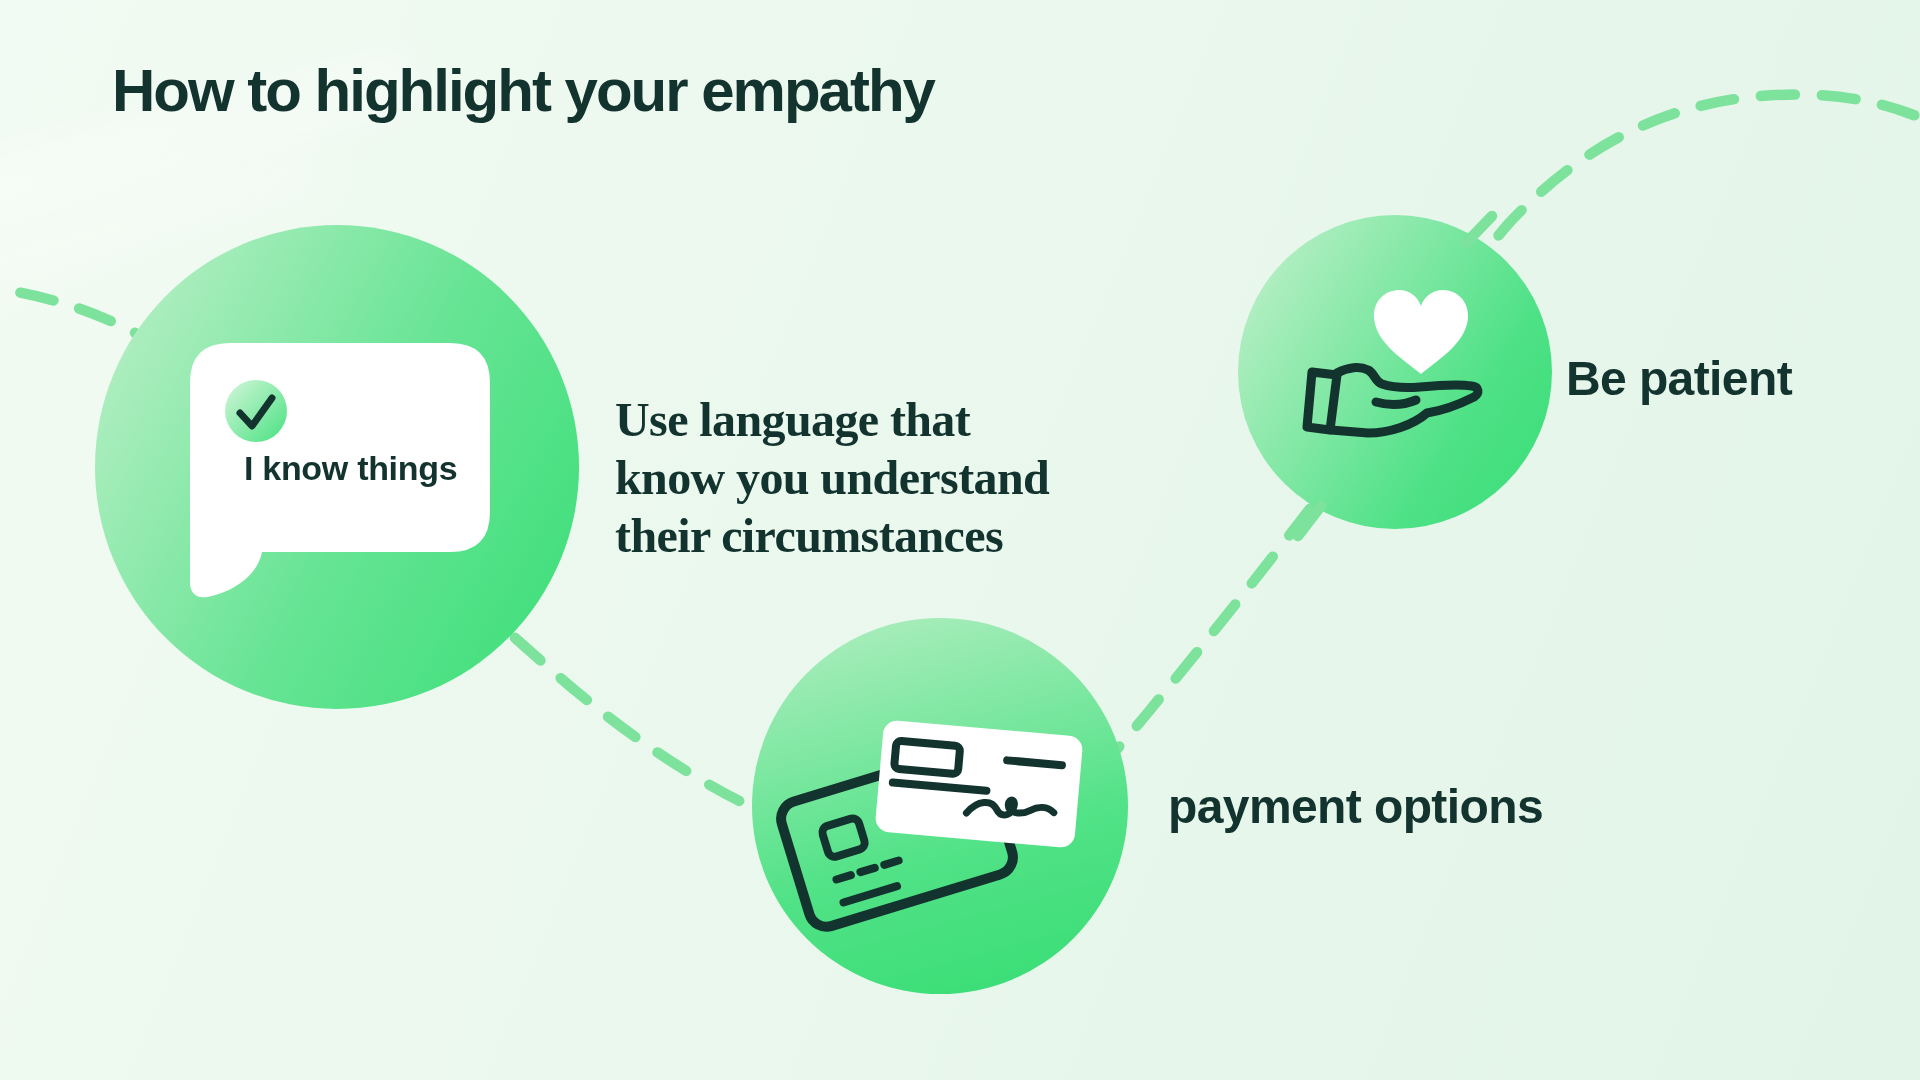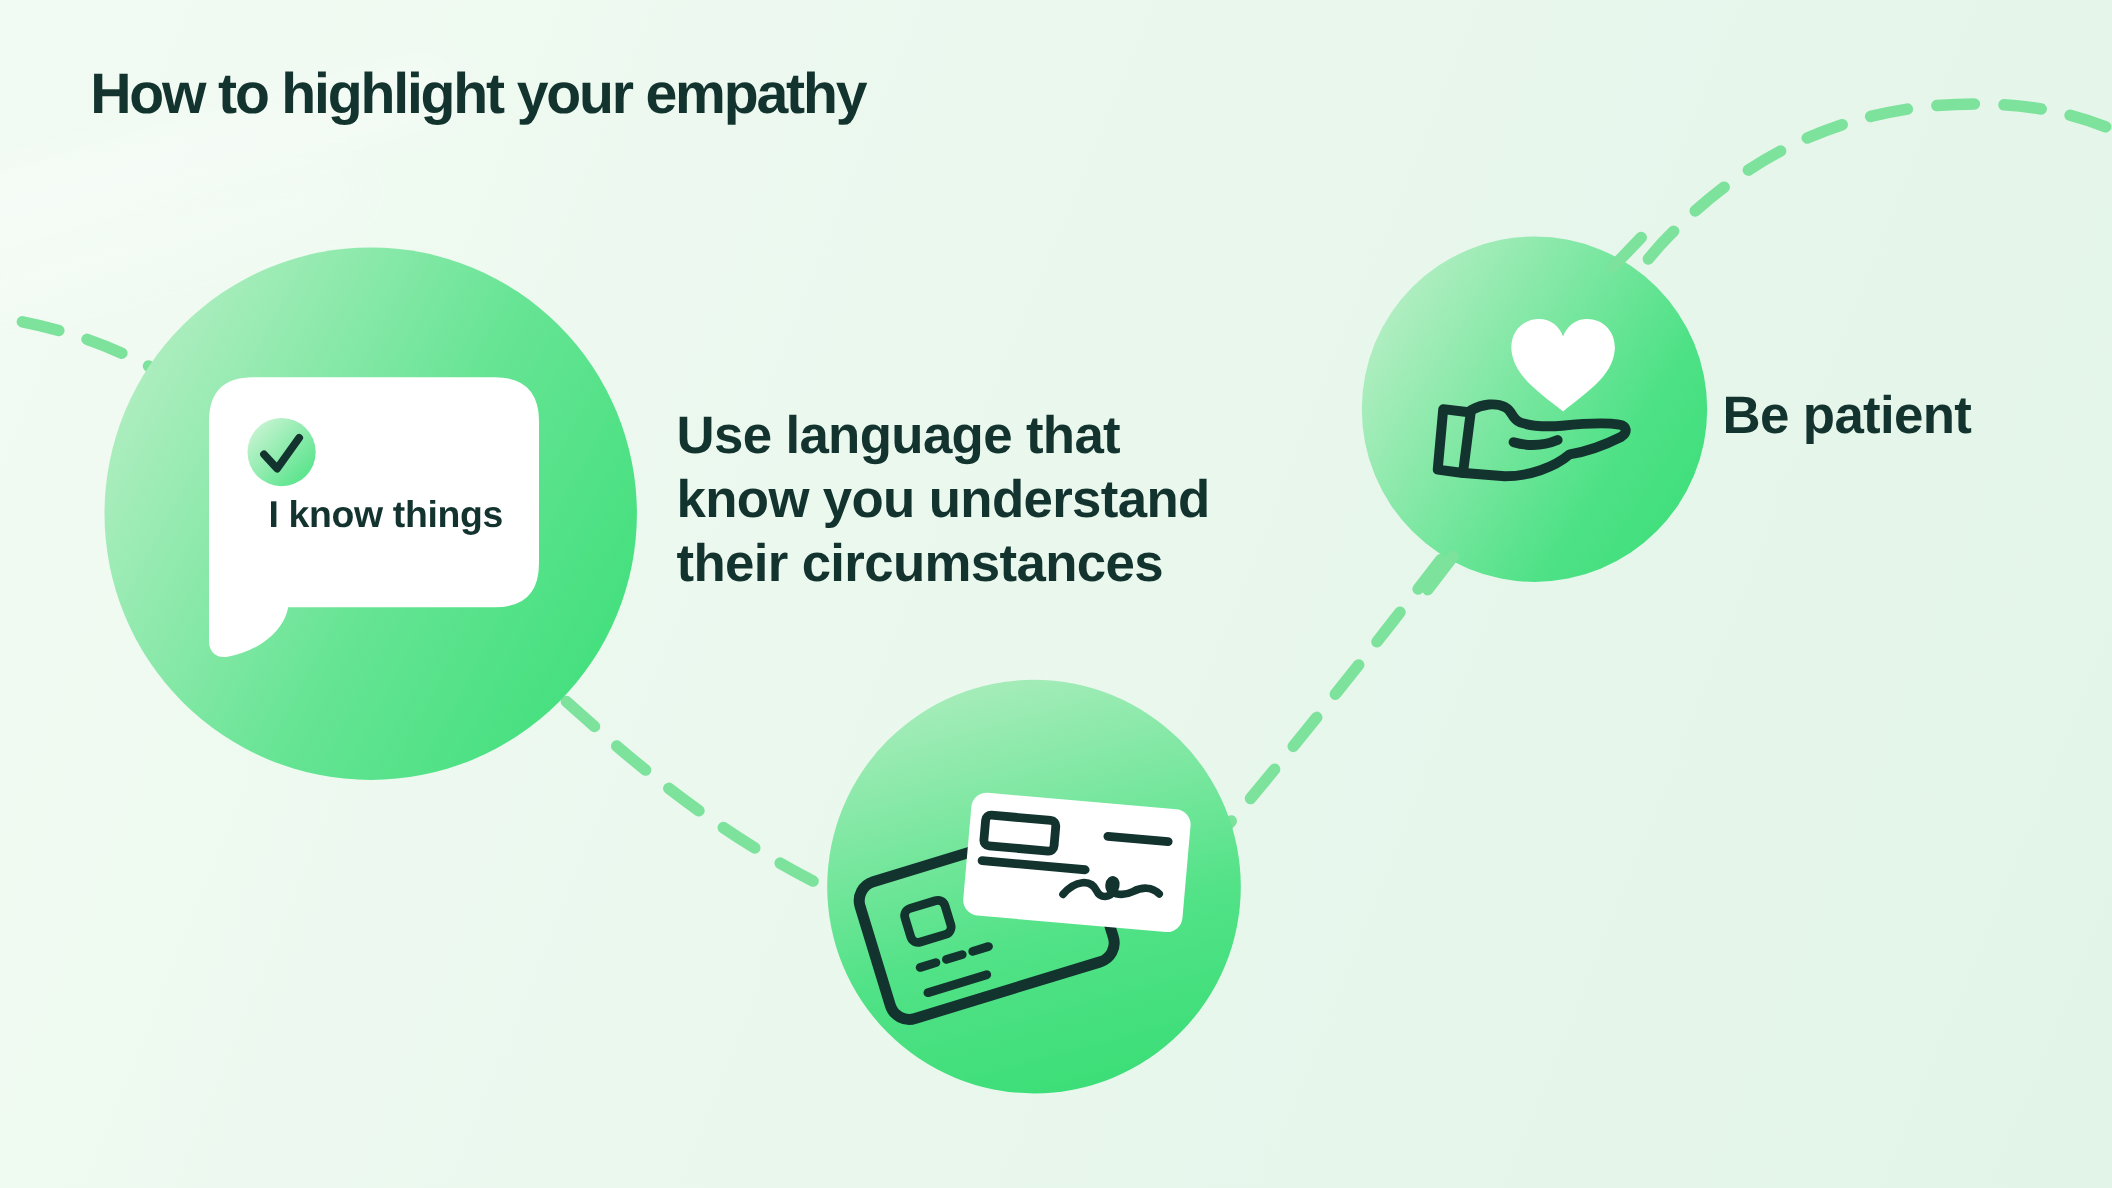--- a/index.html
+++ b/index.html
@@ -8,38 +8,38 @@
     position:relative;width:1920px;height:1080px;overflow:hidden;
     background:linear-gradient(112deg,#f2fbf3 0%,#ebf8ee 40%,#e2f4e8 100%);
   }
   .streak{position:absolute;background:rgba(255,255,255,0.45);filter:blur(22px);border-radius:40px;}
   .streak.s1{left:-60px;top:120px;width:480px;height:40px;transform:rotate(-16deg);}
   .streak.s2{left:-30px;top:200px;width:360px;height:34px;transform:rotate(-16deg);opacity:.7;}
 
   svg.layer{position:absolute;left:0;top:0;}
 
   .page-title{
-    position:absolute;left:82px;top:56px;
-    font-size:52px;font-weight:700;letter-spacing:-2px;
+    position:absolute;left:112px;top:56px;
+    font-size:60px;font-weight:700;letter-spacing:-2px;
     color:#13332f;white-space:nowrap;text-align:center;
   }
 
   .circle{position:absolute;border-radius:50%;}
   .circle.c1{left:95px;top:225px;width:484px;height:484px;
     background:linear-gradient(118deg,#b9efc6 5%,#66e494 55%,#3edf7a 95%);}
   .circle.c2{left:752px;top:618px;width:376px;height:376px;
     background:linear-gradient(165deg,#abedbd 5%,#52e287 60%,#36dd74 100%);}
   .circle.c3{left:1238px;top:215px;width:314px;height:314px;
     background:linear-gradient(122deg,#b9efc6 8%,#4ee186 70%,#38de76 100%);}
 
   .caption{
     position:absolute;color:#13332f;font-weight:700;
     font-size:48px;line-height:58px;letter-spacing:-0.6px;
   }
-  .caption.cap1{left:615px;top:368px;}
+  .caption.cap1{left:615px;top:391px;font-family:Liberation Serif, serif;}
   .caption.cap2{left:1168px;top:778px;}
   .caption.cap3{left:1566px;top:350px;}
 
   .bubble-text{
     position:absolute;left:244px;top:447px;
     color:#13332f;font-weight:700;font-size:34px;line-height:43px;letter-spacing:-0.3px;
   }
 </style>
 </head>
 <body>
@@ -138,19 +138,20 @@
     <div>I know things</div>
   </div>
 
   <div class="caption cap1">
     <div>Use language that</div>
     <div>know you understand</div>
     <div>their circumstances</div>
   </div>
 
   <div class="caption cap2">
+    <div>payment options</div>
   </div>
 
   <div class="caption cap3">
     <div>Be patient</div>
   </div>
 
 </div>
 
 </body></html>

